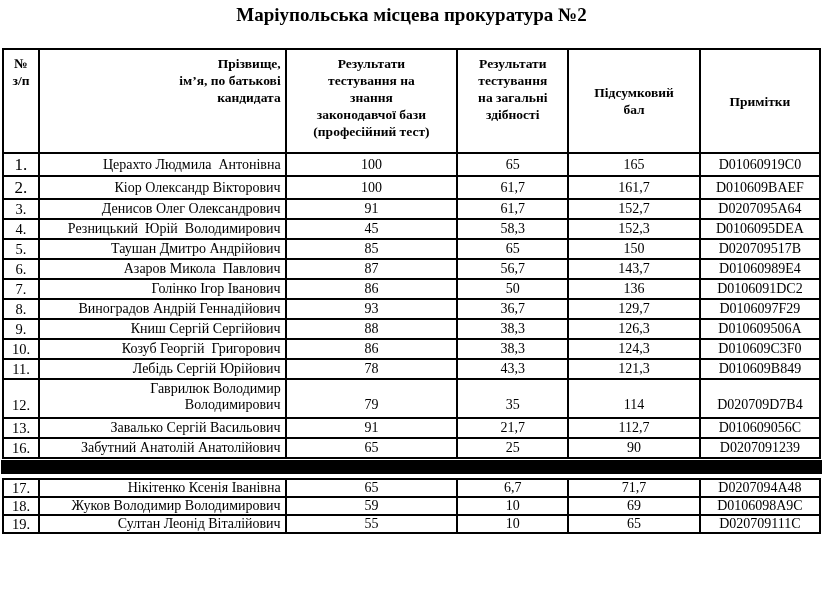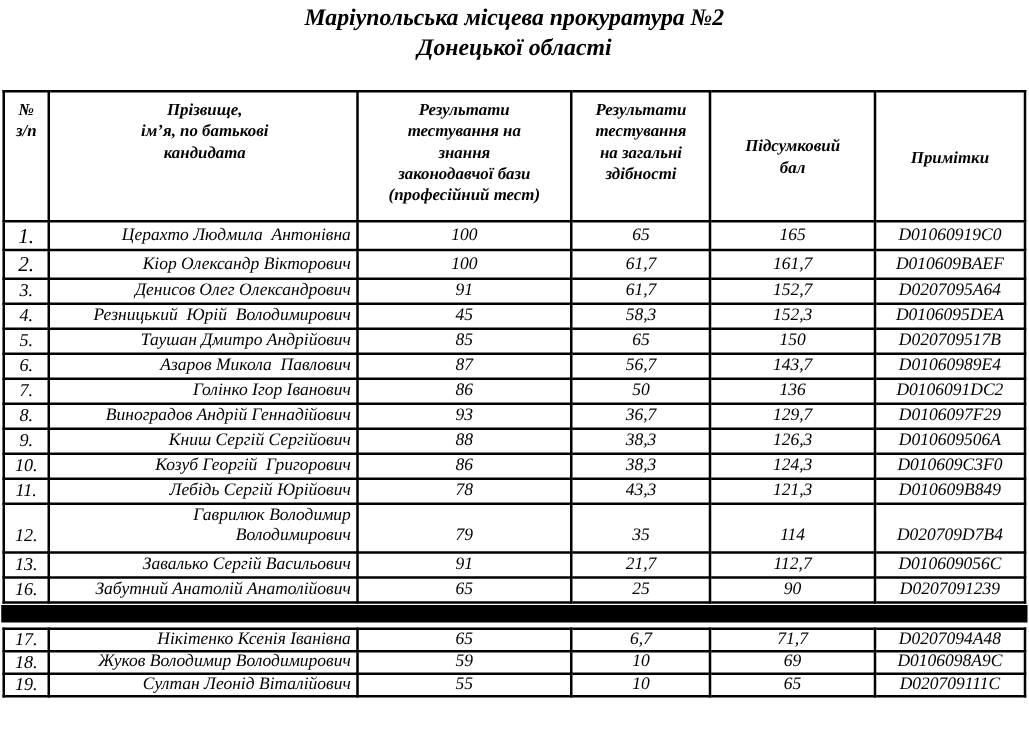--- a/index.html
+++ b/index.html
@@ -3,21 +3,21 @@
 <meta charset="utf-8">
 <style>
   html, body {
     margin: 0; padding: 0;
     width: 823px; height: 594px;
     background: #ffffff;
     color: #000000;
     font-family: "Liberation Serif", serif;
     overflow: hidden;
   }
-  .page { width: 823px; height: 594px; position: relative; font-style: italic; }
+  .page { width: 823px; height: 594px; position: relative; }
 
   .doc-title {
     text-align: center;
     font-weight: bold;
     font-size: 19px;
     line-height: 24px;
     padding-top: 3px;
   }
 
   table.results {
@@ -43,21 +43,21 @@
   th {
     font-weight: bold;
     font-size: 13.5px;
     line-height: 17px;
     text-align: center;
     vertical-align: top;
     padding-top: 5px;
     white-space: pre-line;
     height: 97px;
   }
-  th.h-name { text-align: center; padding-left: 7px; border-radius: 32px; }
+  th.h-name { text-align: right; padding-left: 7px; border-radius: 32px; }
   th.h-total, th.h-notes { vertical-align: middle; padding-top: 0; }
 
   td {
     font-size: 14px;
     line-height: 16px;
     height: 18px;
     text-align: center;
     vertical-align: middle;
   }
   td.cell-number { font-size: 14.5px; }
@@ -81,21 +81,20 @@
   }
   table.bottom-table td { height: 15px; margin-left: 48px; }
 </style>
 </head>
 <body>
 
 <div class="page">
 
   <div class="doc-title">
     <div>Маріупольська місцева прокуратура №2</div>
-    <div>Донецької області</div>
   </div>
 
   <table class="results main-table">
     <colgroup>
       <col class="c-num">
         <col class="c-name">
         <col class="c-prof">
       <col class="c-gen">
         <col class="c-total">
         <col class="c-note">

